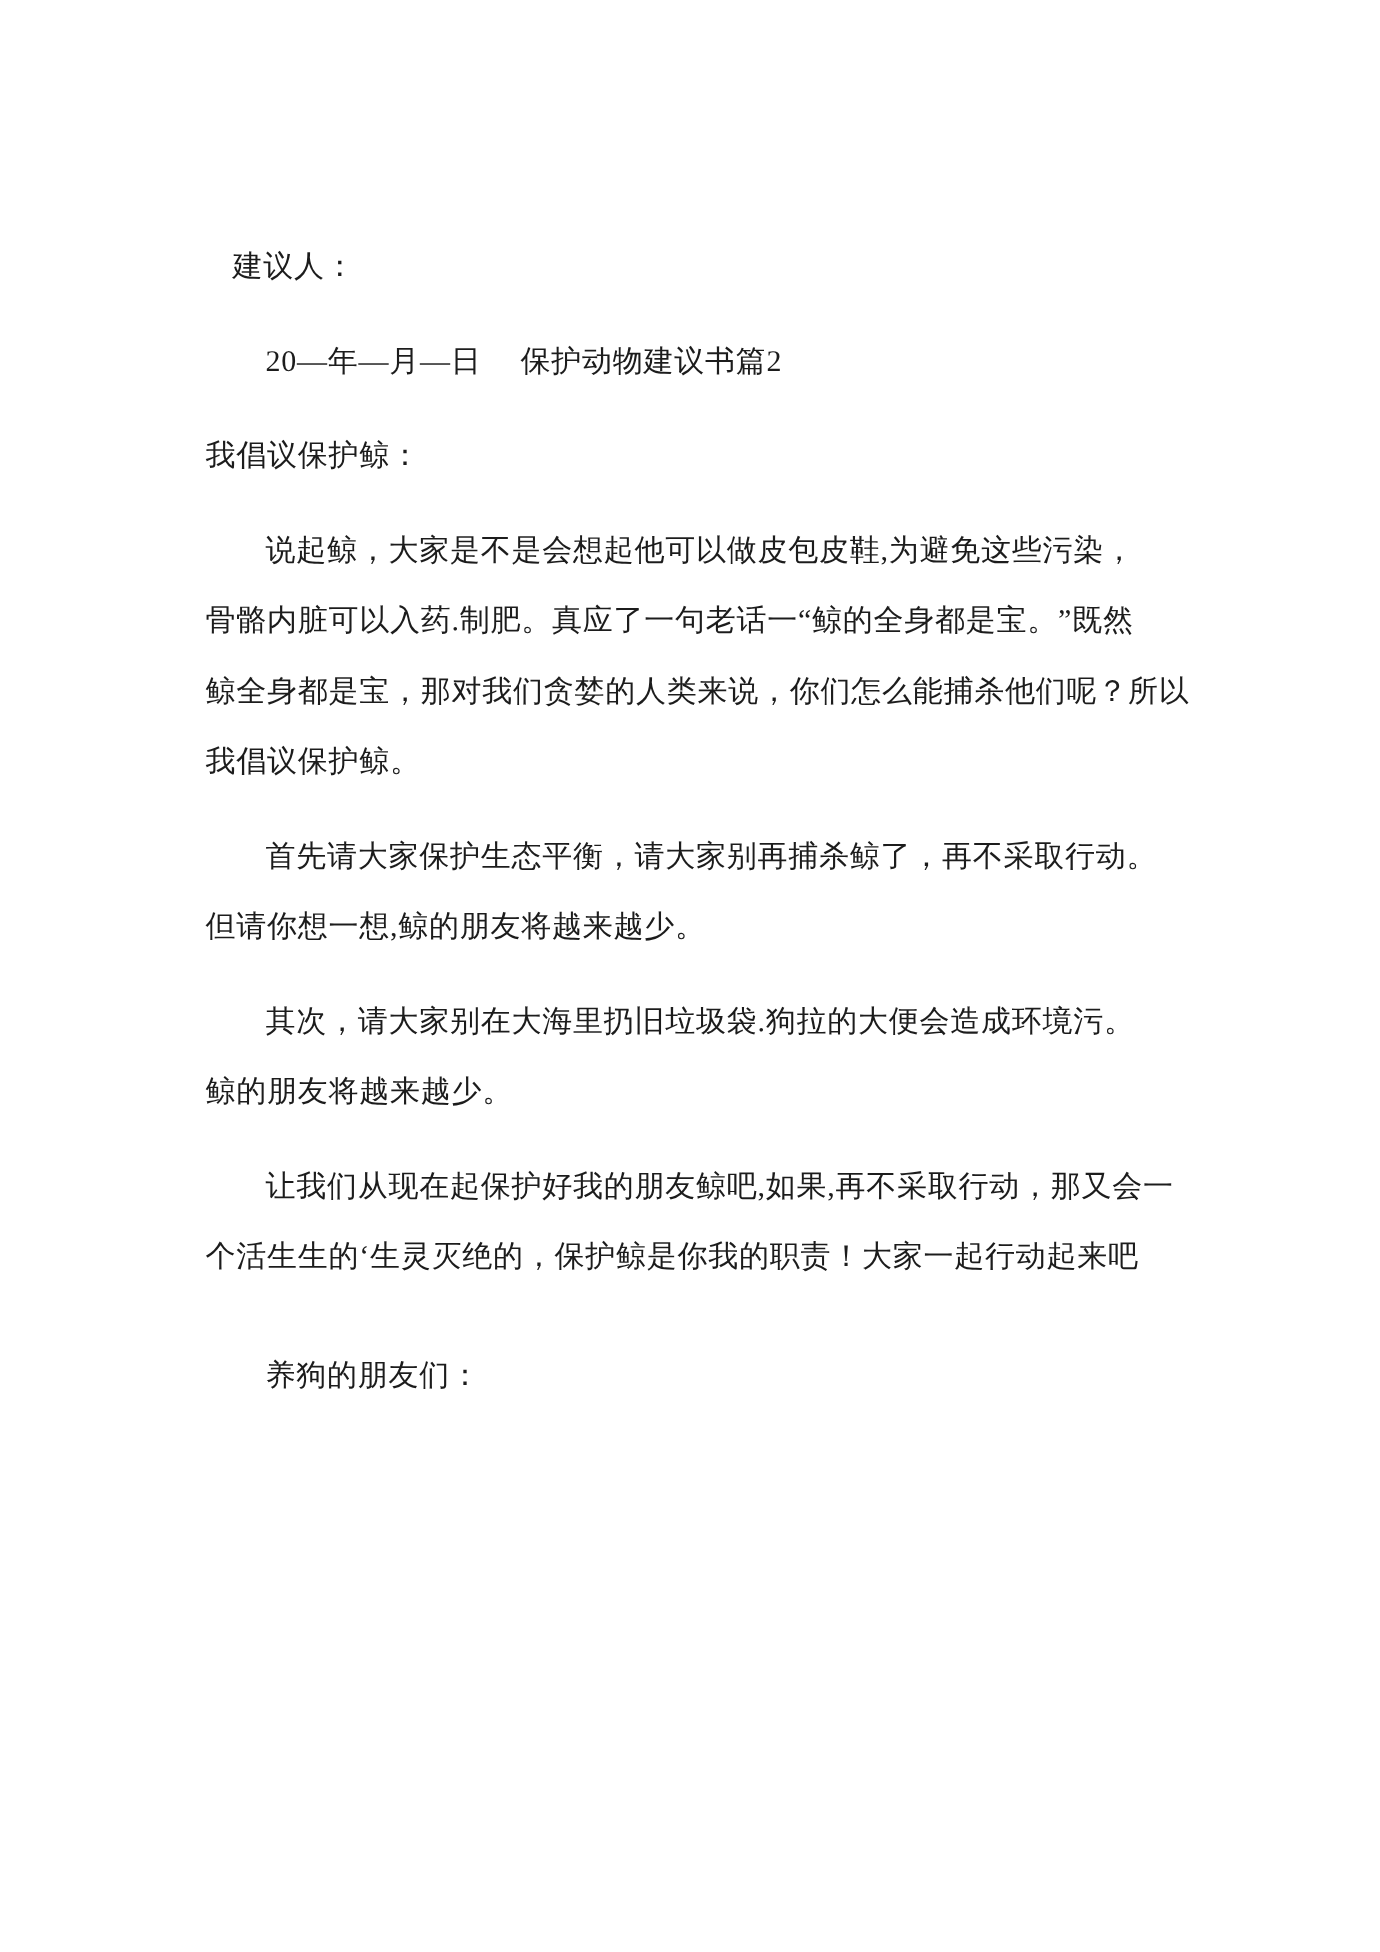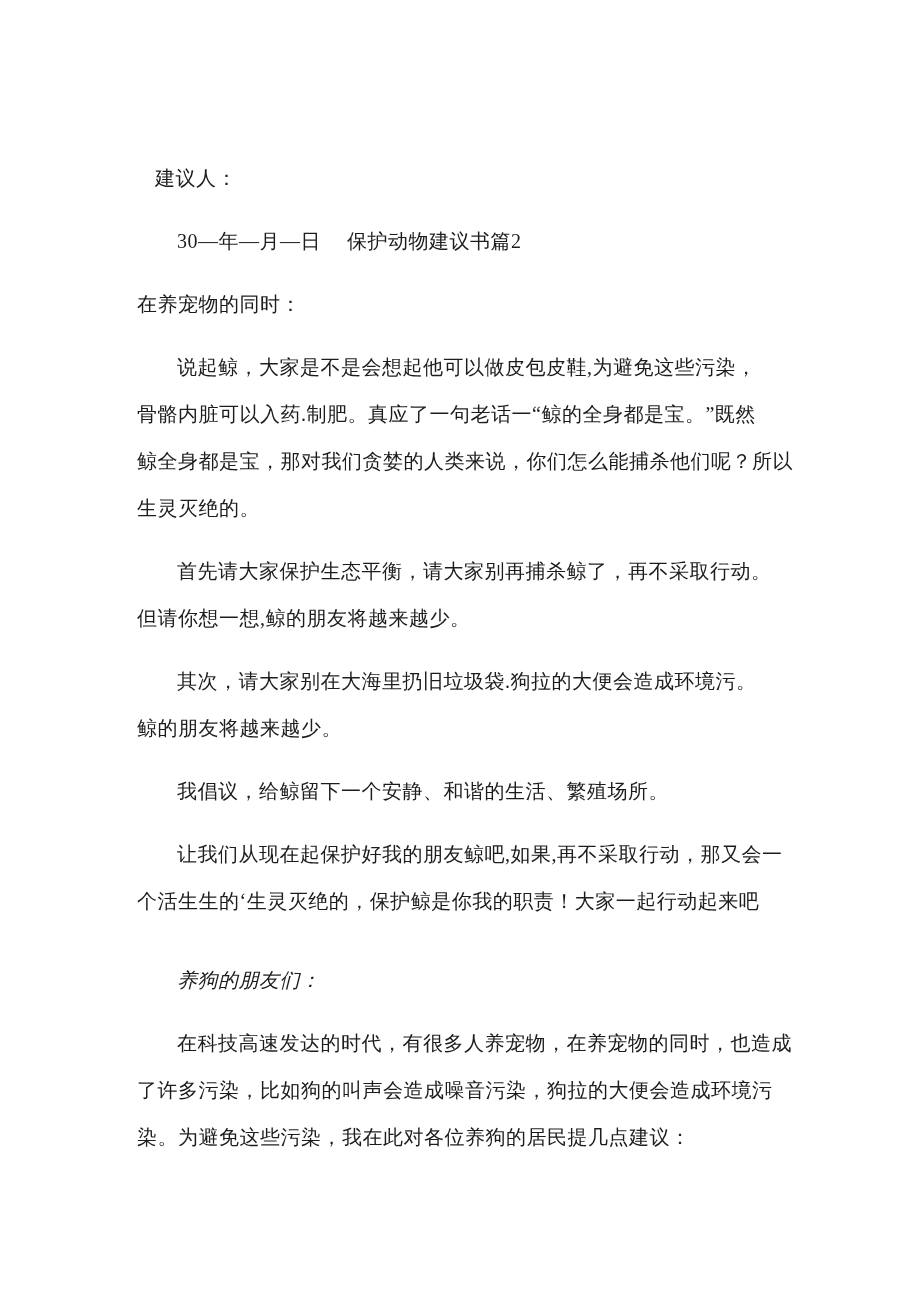--- a/index.html
+++ b/index.html
@@ -14,78 +14,70 @@
     height: 1301px;
     background: #ffffff;
     padding: 107px 140px 0 137px;
     overflow: hidden;
     font-family: "Liberation Serif", "DejaVu Serif", serif;
     color: #1c1c1c;
     margin-top: 48px;
   }
   .para { margin: 16px 0 0 0; }
   .para.first { margin-top: 0; }
-  .para.gap-before { margin-top: 32px; font-style: italic; }
+  .para.gap-before { margin-top: 32px; }
   .line {
     font-size: 20px;
     line-height: 47px;
     white-space: nowrap;
     letter-spacing: 0.5px;
   }
   .i0 { padding-left: 0; }
   .i1 { padding-left: 18px; }
   .i2 { padding-left: 40px; }
 </style>
 </head>
 <body style="color: rgb(28, 28, 28);">
 
 <div class="page">
 
   <div class="para first">
     <div class="line i1">建议人：</div>
   </div>
 
   <div class="para">
-    <div class="line i2">30—年—月—日　 保护动物建议书篇2</div>
+    <div class="line i2">20—年—月—日　 保护动物建议书篇2</div>
   </div>
 
   <div class="para">
-    <div class="line i0">在养宠物的同时：</div>
+    <div class="line i0">我倡议保护鲸：</div>
   </div>
 
   <div class="para">
     <div class="line i2">说起鲸，大家是不是会想起他可以做皮包皮鞋,为避免这些污染，</div>
     <div class="line i0">骨骼内脏可以入药.制肥。真应了一句老话一“鲸的全身都是宝。”既然</div>
     <div class="line i0">鲸全身都是宝，那对我们贪婪的人类来说，你们怎么能捕杀他们呢？所以</div>
-    <div class="line i0">生灵灭绝的。</div>
+    <div class="line i0">我倡议保护鲸。</div>
   </div>
 
   <div class="para">
     <div class="line i2">首先请大家保护生态平衡，请大家别再捕杀鲸了，再不采取行动。</div>
     <div class="line i0">但请你想一想,鲸的朋友将越来越少。</div>
   </div>
 
   <div class="para">
     <div class="line i2">其次，请大家别在大海里扔旧垃圾袋.狗拉的大便会造成环境污。</div>
     <div class="line i0">鲸的朋友将越来越少。</div>
   </div>
 
-  <div class="para">
-    <div class="line i2">我倡议，给鲸留下一个安静、和谐的生活、繁殖场所。</div>
-  </div>
 
   <div class="para">
     <div class="line i2">让我们从现在起保护好我的朋友鲸吧,如果,再不采取行动，那又会一</div>
     <div class="line i0">个活生生的‘生灵灭绝的，保护鲸是你我的职责！大家一起行动起来吧</div>
   </div>
 
   <div class="para gap-before">
     <div class="line i2">养狗的朋友们：</div>
   </div>
 
-  <div class="para">
-    <div class="line i2">在科技高速发达的时代，有很多人养宠物，在养宠物的同时，也造成</div>
-    <div class="line i0">了许多污染，比如狗的叫声会造成噪音污染，狗拉的大便会造成环境污</div>
-    <div class="line i0">染。为避免这些污染，我在此对各位养狗的居民提几点建议：</div>
-  </div>
 
 
 </div>
 
 </body></html>

